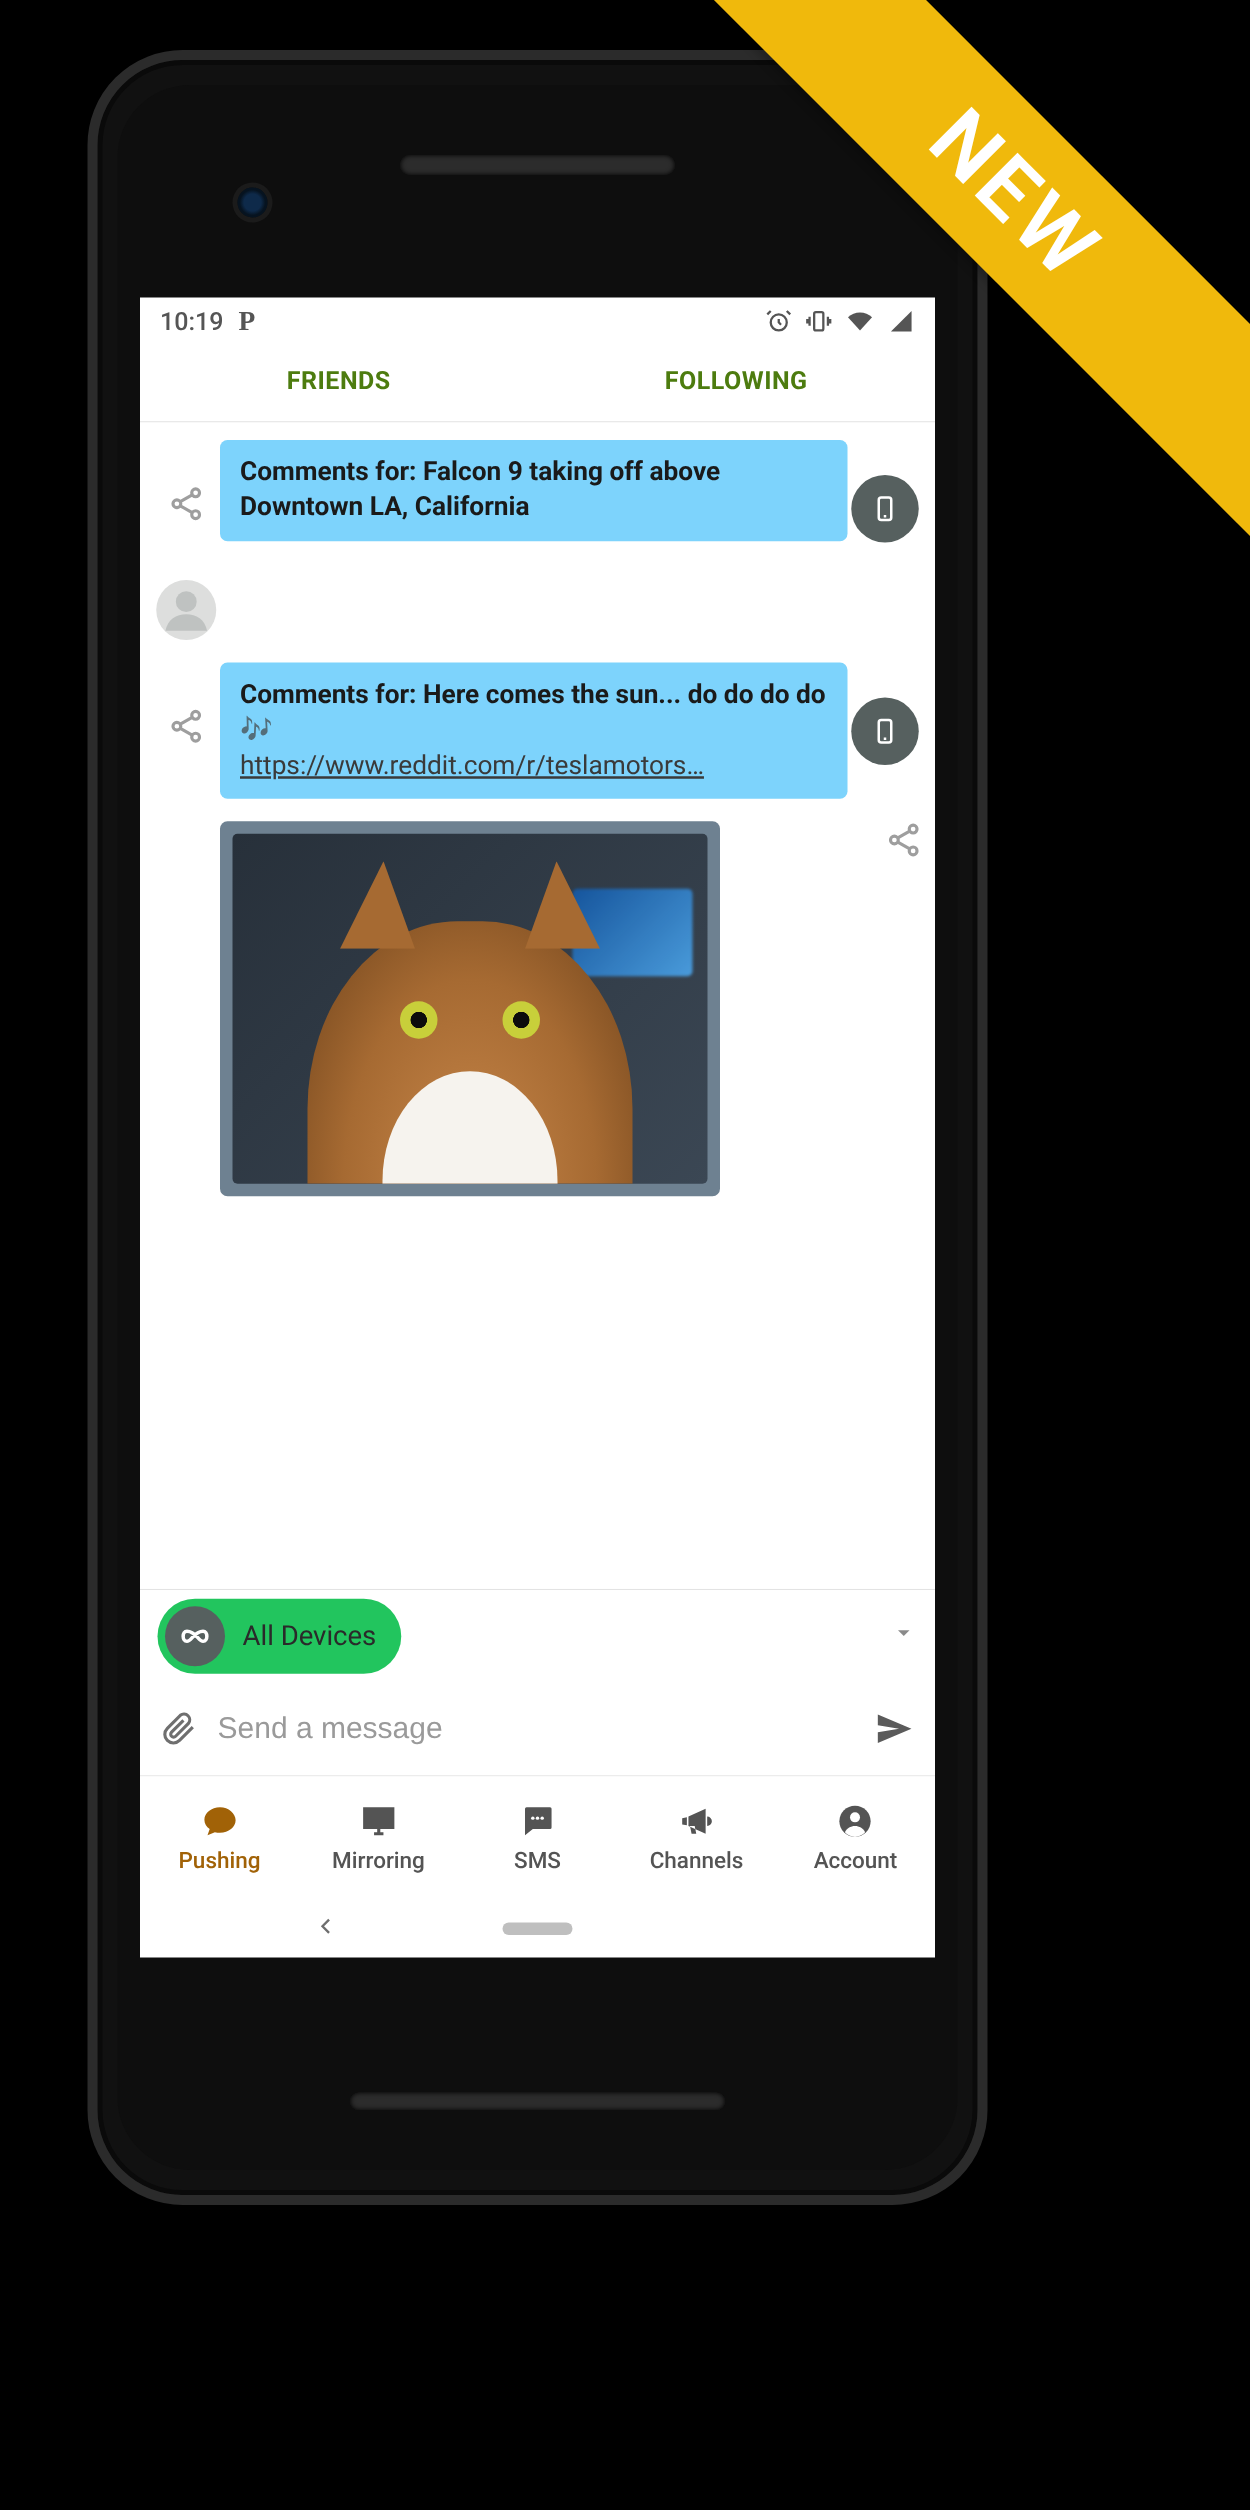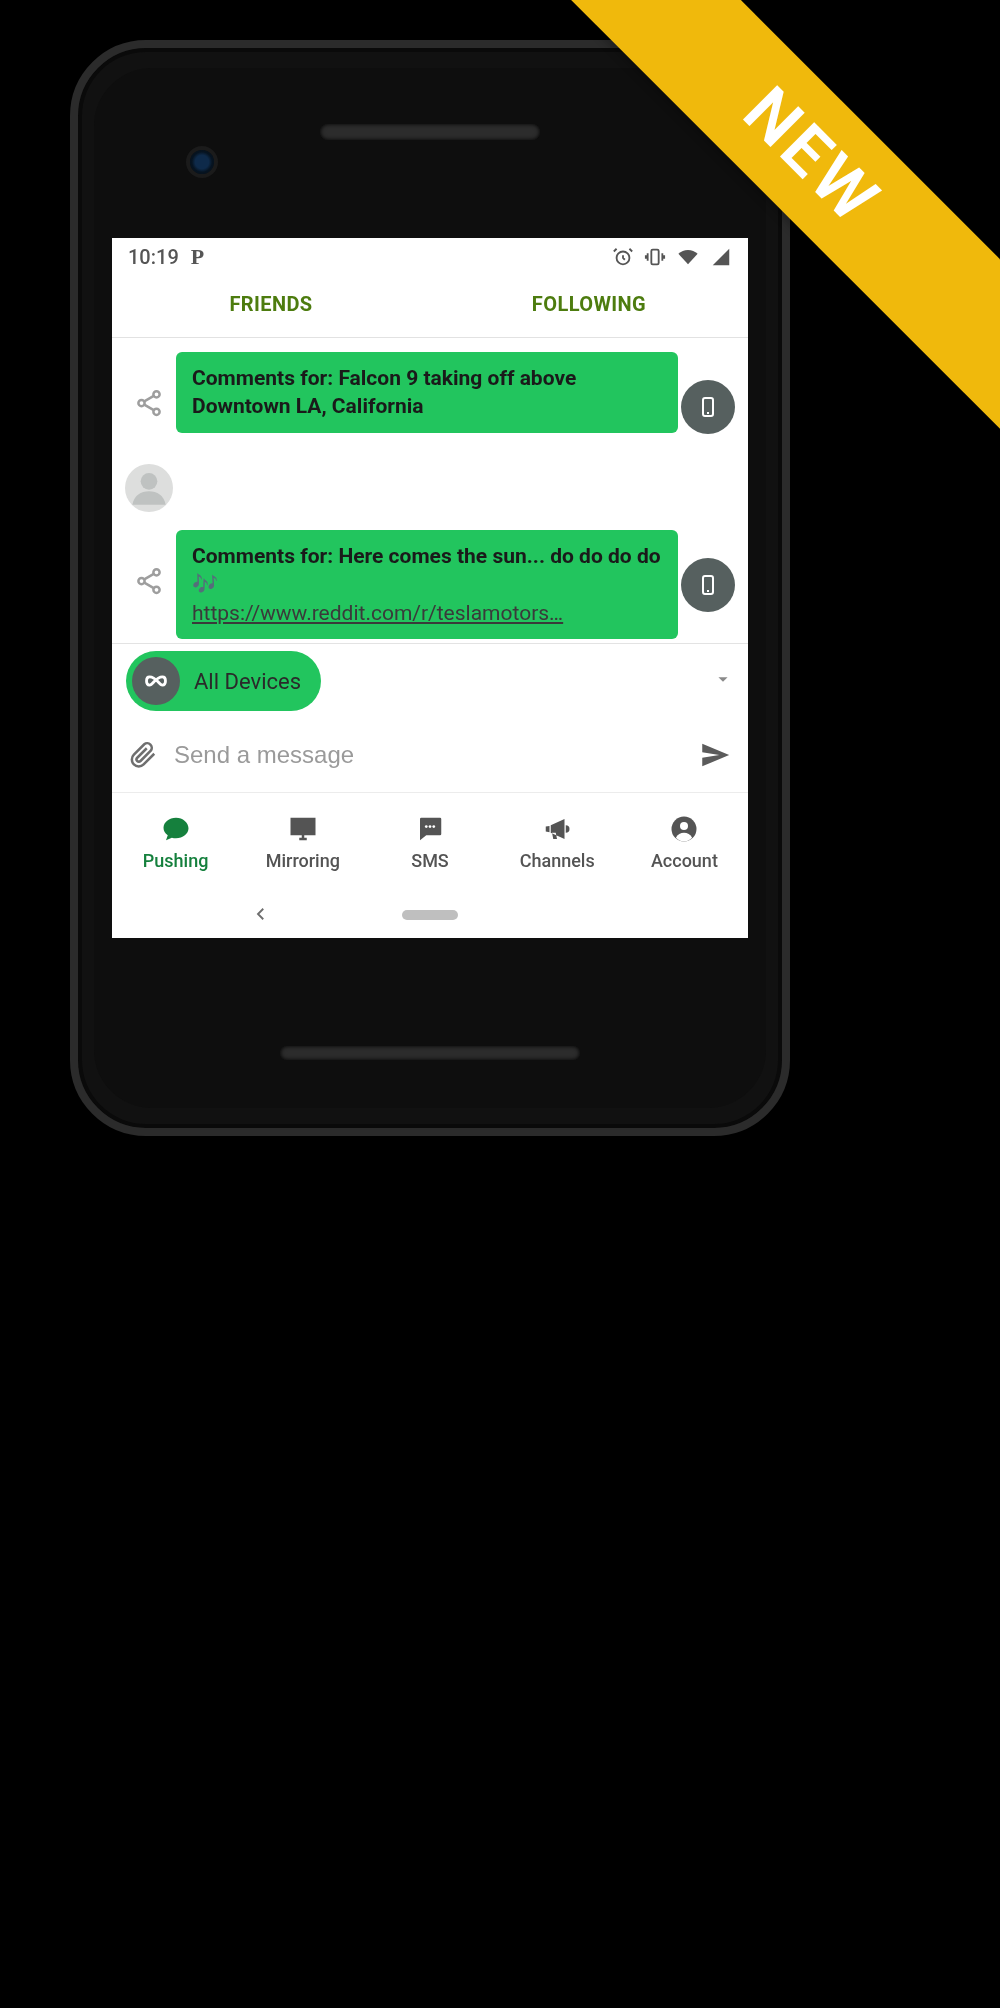--- a/index.html
+++ b/index.html
@@ -4,21 +4,21 @@
 <style>
   * { box-sizing: border-box; margin: 0; padding: 0; }
   html, body { width: 1000px; height: 2008px; background: #000; font-family: Roboto, -apple-system, "Helvetica Neue", Arial, sans-serif; overflow: hidden; }
 
   .stage { position: relative; width: 1000px; height: 2008px; }
 
   
   .phone {
     position: absolute;
     left: 70px; top: 40px;
-    width: 720px; height: 1096px;
+    width: 720px; height: 1724px;
     background: #111;
     border: 8px solid #2b2b2b;
     border-radius: 76px;
     box-shadow: inset 0 0 0 4px #0a0a0a;
     overflow: hidden;
   }
   .phone-inner {
     position: absolute;
     left: 16px; right: 16px; top: 20px; bottom: 20px;
     background: #0e0e0e;
@@ -74,21 +74,21 @@
   .thread { flex: 1; overflow: hidden; background: #fff; padding: 14px 10px 0 10px; position: relative; }
 
   .row { display: flex; align-items: flex-start; margin-bottom: 18px; position: relative; }
   .row .avatar-col { width: 54px; display: flex; align-items: center; justify-content: center; padding-top: 36px; }
   .row .bubble-col { flex: 1; min-width: 0; }
   .row .trail-col { width: 60px; display: flex; align-items: center; justify-content: center; padding-top: 20px; }
 
   .share-icon svg { color: #9e9e9e; }
 
   .bubble {
-    background: #22c55e; border-radius: 6px; padding: 12px 16px; position: relative;
+    background: #7dd3fc; border-radius: 6px; padding: 12px 16px; position: relative;
     font-size: 21px; line-height: 1.35;
   }
   .bubble.dark { background: #6e8191; color: #fff; border-radius: 8px; }
   .bubble .title { font-weight: 700; color: #1a1a1a; }
   .bubble .link { color: #3a3a3a; text-decoration: underline; white-space: nowrap; overflow: hidden; text-overflow: ellipsis; display: block; }
   .bubble.dark .link { color: #f3f6f8; text-decoration: underline; }
 
   .round-btn {
     width: 54px; height: 54px; border-radius: 50%; background: #56605f; display: flex; align-items: center; justify-content: center; color: #fff; margin-top: 8px;
   }
@@ -130,21 +130,21 @@
   .input-row { display: flex; align-items: center; height: 74px; padding: 0 16px; gap: 16px; }
   .input-row input {
     flex: 1; border: 0; outline: 0; font-size: 24px; color: #333; background: transparent;
   }
   .input-row input::placeholder { color: #9a9a9a; }
   .attach, .send { color: #6f6f6f; display: flex; align-items: center; }
   .send svg { color: #5b5b5b; }
 
   .bottomnav { display: flex; height: 100px; border-top: 1px solid #ececec; }
   .nav-item { flex: 1; display: flex; flex-direction: column; align-items: center; justify-content: center; gap: 6px; color: #545454; font-size: 18px; font-weight: 500; cursor: pointer; }
-  .nav-item.active { color: #15803d; text-align: center; }
+  .nav-item.active { color: #a16207; text-align: center; }
   .nav-item svg { color: inherit; }
 
   .gesturebar { height: 46px; display: flex; align-items: center; justify-content: center; gap: 160px; position: relative; }
   .gb-back { position: absolute; left: 140px; color: #6e6e6e; font-size: 22px; }
   .gb-pill { width: 56px; height: 10px; background: #bfbfbf; border-radius: 8px; }
 
   
   .ribbon {
     position: absolute;
     top: 0; right: 0;

